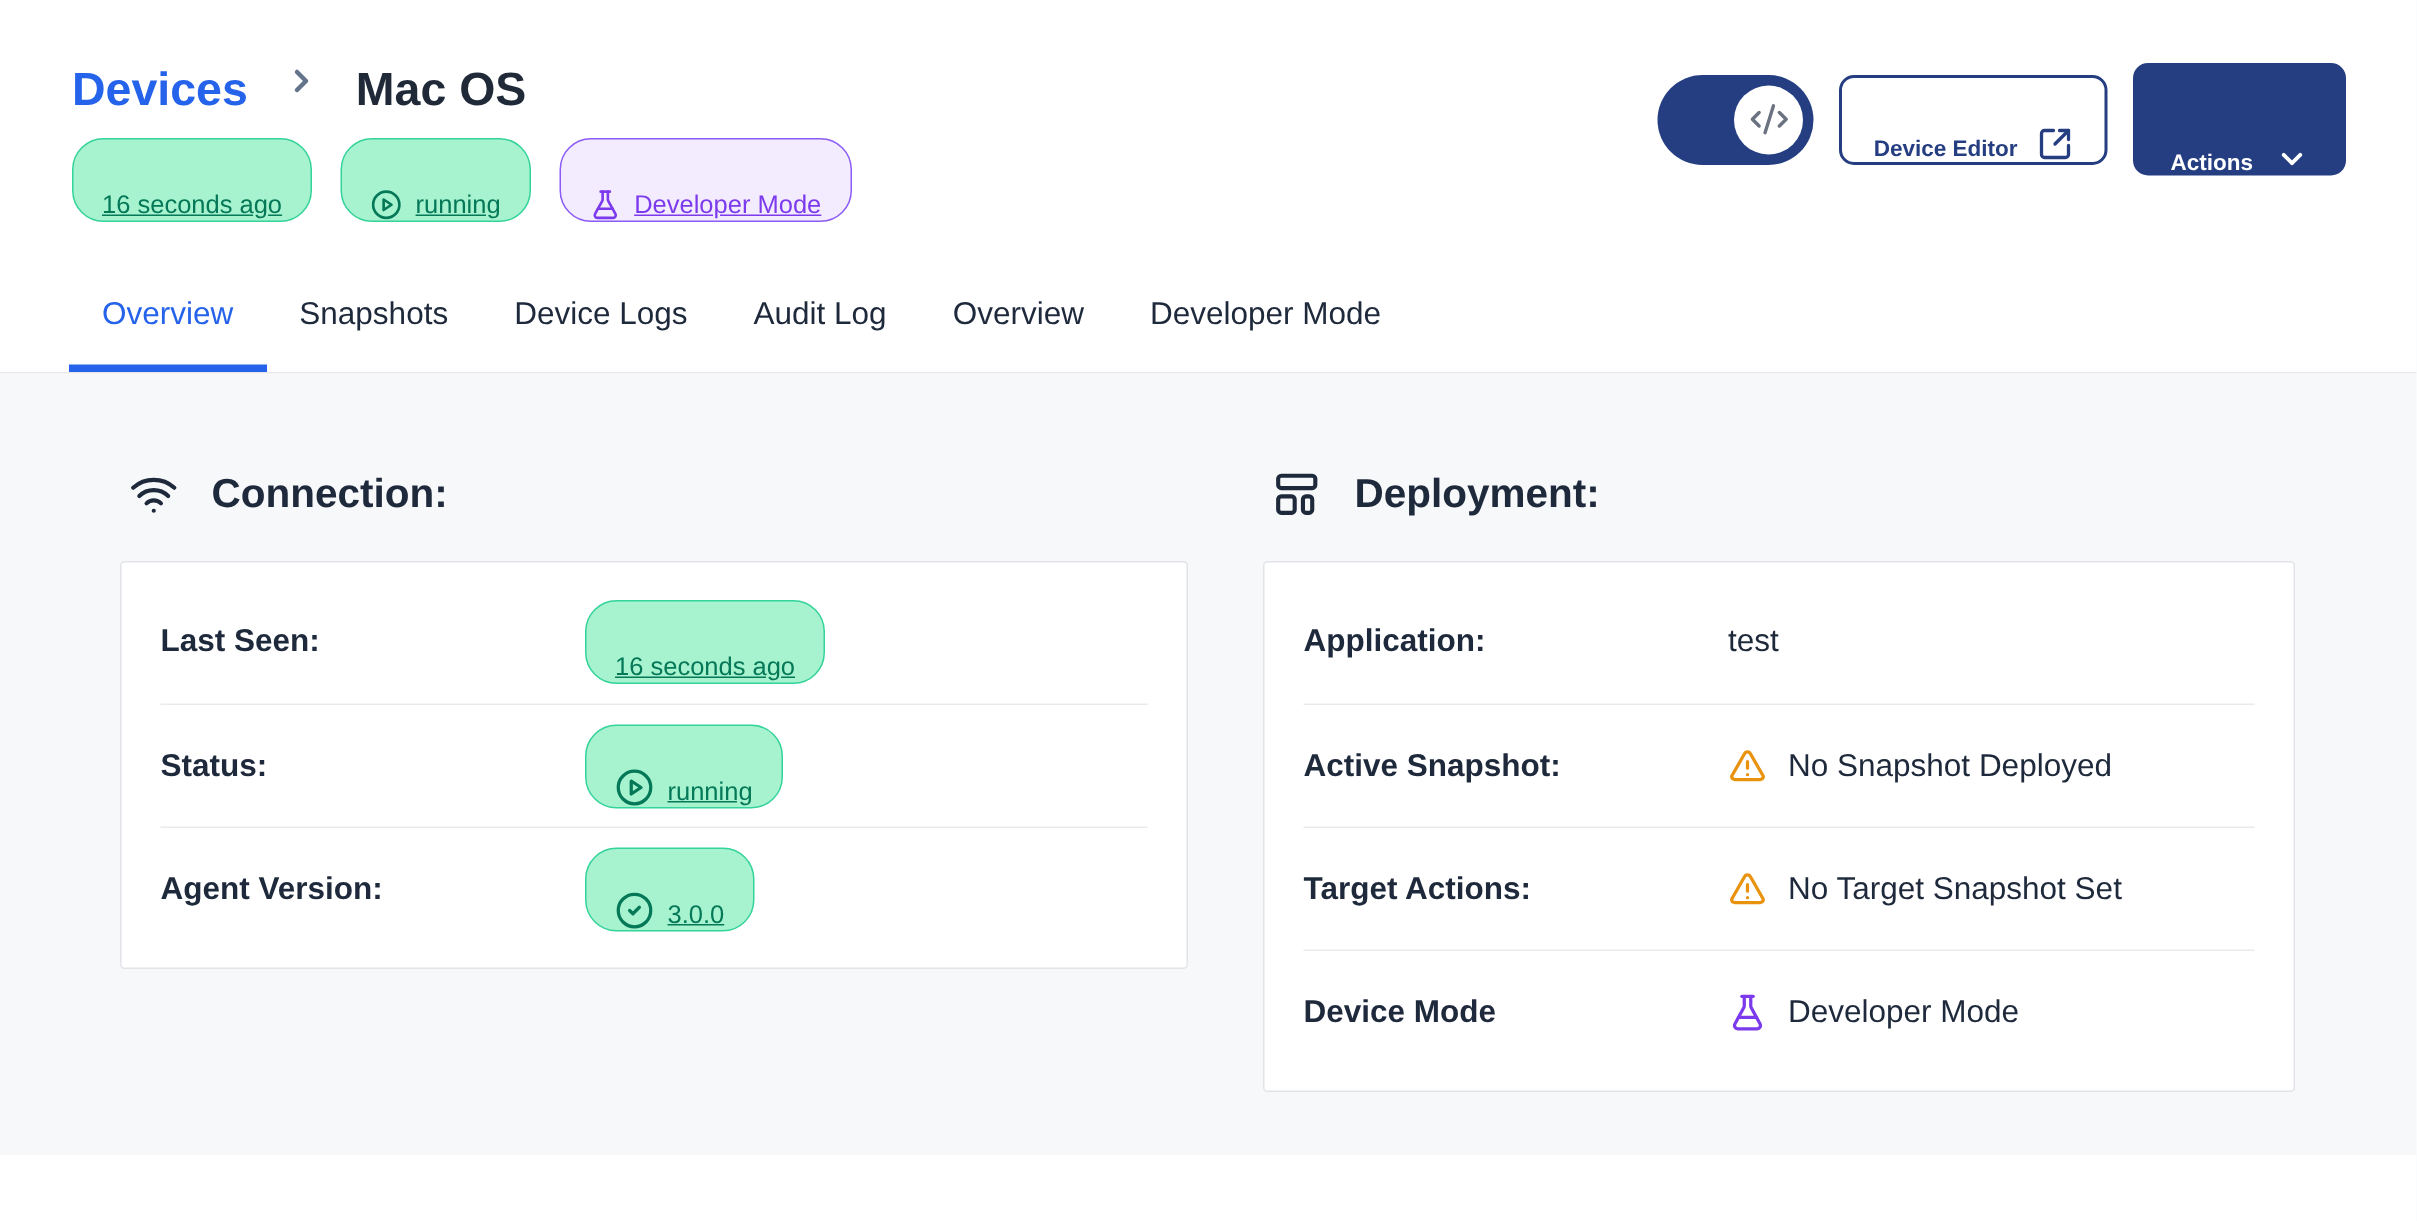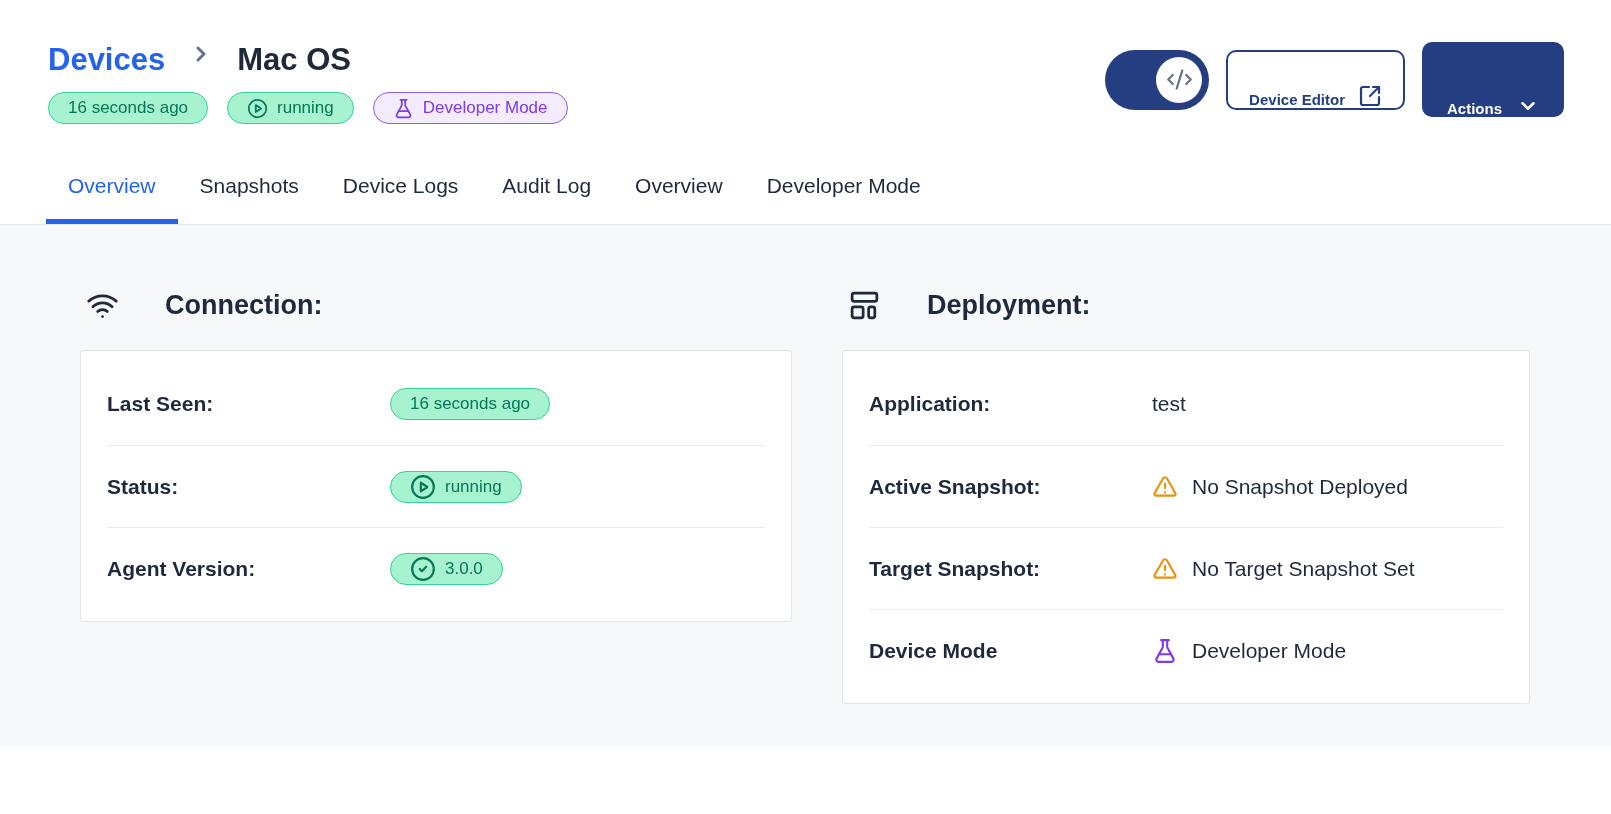--- a/index.html
+++ b/index.html
@@ -13,22 +13,22 @@
 
   
   .header { padding: 42px 47px 0 48px; display: flex; justify-content: space-between; align-items: flex-start; }
   .breadcrumb { display: flex; align-items: flex-start; gap: 24px; }
   .crumb-parent { font-size: 31px; font-weight: bold; color: #2563EB; text-decoration: none; cursor: pointer; }
   .crumb-sep { color: #64748B; }
   .crumb-current { font-size: 31px; font-weight: bold; color: #1F2937; }
 
   .badge-row { display: flex; gap: 19px; margin-top: 14px; align-items: center; }
   .badge {
-    display: inline-flex; align-items: center; gap: 9px;
-    height: 32px; padding: 0 19px; border-radius: 21px; font-size: 17px;
+    display: inline-flex; align-items: flex-end; gap: 9px;
+    height: 56px; padding: 0 19px; border-radius: 21px; font-size: 17px; text-decoration: underline;
   }
   .badge svg { width: 21px; height: 21px; }
   .badge-green { background: #A7F3D0; border: 1.5px solid #34D399; color: #047857; }
   .badge-purple { background: #F3EBFE; border: 1.5px solid #8B5CF6; color: #7C3AED; }
 
   .app-row { margin-top: 17px; font-size: 19px; color: #64748B; }
   .app-link { color: #2563EB; text-decoration: none; cursor: pointer; margin-left: 7px; }
 
   .controls { display: flex; align-items: center; gap: 17px; }
   .toggle {
@@ -61,21 +61,21 @@
   .tab.active::after {
     content: ""; position: absolute; left: 0; right: 0; bottom: 0; height: 5px; background: #2563EB;
   }
 
   
   .content { background: #F7F8FA; height: 521px; padding: 64px 47px 0 80px; display: flex; gap: 30px; }
   .col-left { width: 712px; flex-shrink: 0; }
   .col-right { width: 708px; flex-shrink: 0; padding-left: 20px; }
   .section-head { display: flex; align-items: center; gap: 22px; padding-left: 6px; color: #1E293B; }
   .section-head svg { width: 33px; height: 33px; }
-  .section-title { font-size: 27px; font-weight: bold; margin-left: 24px; }
+  .section-title { font-size: 27px; font-weight: bold; }
 
   .card { margin-top: 28px; background: #ffffff; border: 1px solid #E2E4E9; border-radius: 3px; padding: 12px 26px; }
   .card-row { display: grid; grid-template-columns: 283px 1fr; align-items: center; height: 82px; }
   .card-row + .card-row { border-top: 1px solid #E8EAED; }
   .row-label { font-size: 21px; font-weight: bold; color: #1E293B; }
   .row-value { display: flex; align-items: center; gap: 14px; font-size: 21px; color: #1E293B; }
   .row-value svg { width: 26px; height: 26px; }
   .icon-warning { color: #E8920D; }
   .icon-flask-purple { color: #7C3AED; }
 </style>
@@ -242,21 +242,21 @@
             <svg viewBox="0 0 24 24" width="26" height="26" fill="none" stroke="currentColor" stroke-width="2" stroke-linecap="round" stroke-linejoin="round">
                 <path d="m21.73 18-8-14a2 2 0 0 0-3.48 0l-8 14A2 2 0 0 0 4 20h16a2 2 0 0 0 1.73-2Z"></path>
                 <path d="M12 9v4"></path>
                 <path d="M12 17h.01"></path>
               </svg>
           </span>
           <span>No Snapshot Deployed</span>
         </span>
       </div>
       <div class="card-row">
-        <span class="row-label">Target Snapshot:</span>
+        <span class="row-label">Target Actions:</span>
         <span class="row-value">
           <span class="icon-warning">
             <svg viewBox="0 0 24 24" width="26" height="26" fill="none" stroke="currentColor" stroke-width="2" stroke-linecap="round" stroke-linejoin="round">
                 <path d="m21.73 18-8-14a2 2 0 0 0-3.48 0l-8 14A2 2 0 0 0 4 20h16a2 2 0 0 0 1.73-2Z"></path>
                 <path d="M12 9v4"></path>
                 <path d="M12 17h.01"></path>
               </svg>
           </span>
           <span>No Target Snapshot Set</span>
         </span>

